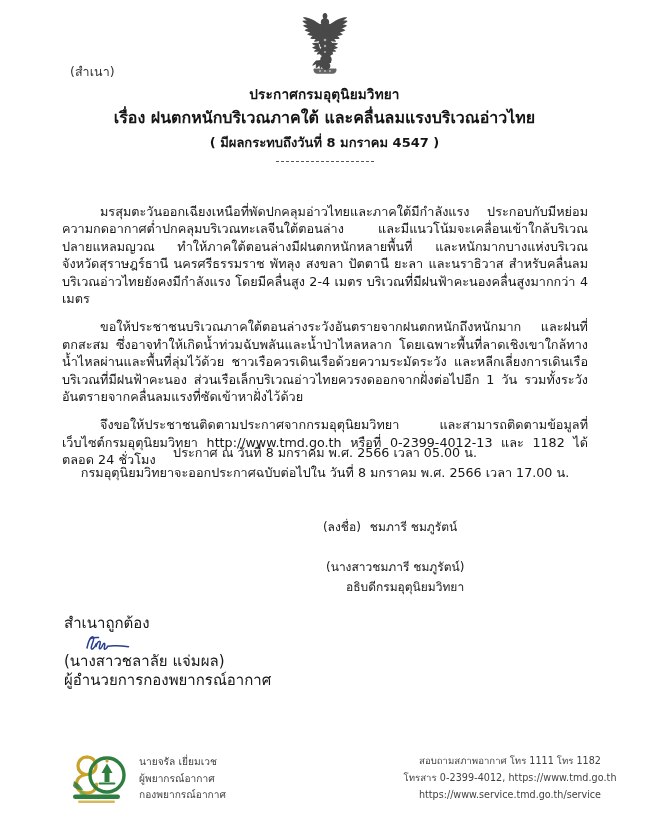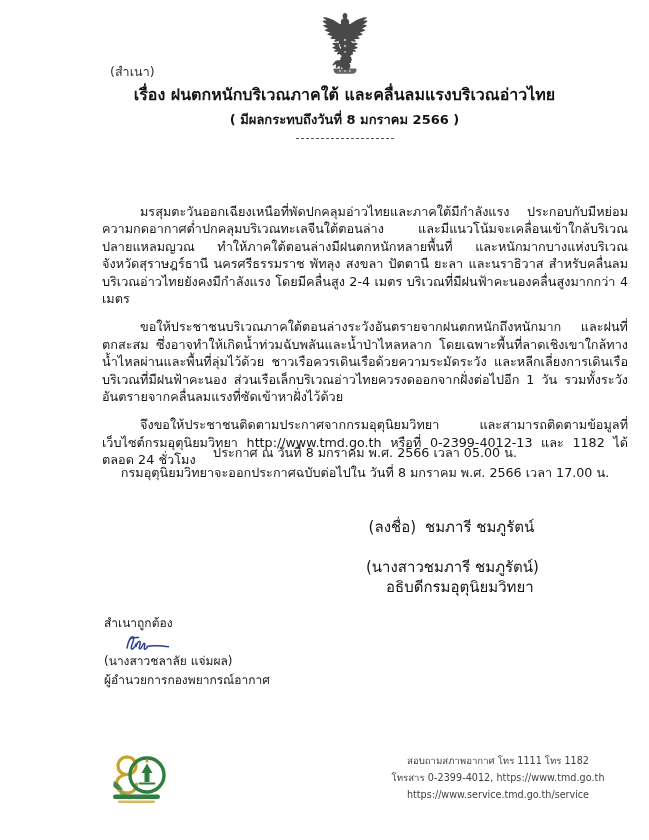--- a/index.html
+++ b/index.html
@@ -15,21 +15,20 @@
     overflow: hidden;
     font-family: "DejaVu Sans", "Liberation Sans", sans-serif;
     color: #1a1a1a;
     -webkit-font-smoothing: antialiased;
   }
 
   .page {
     position: absolute;
     inset: 0;
     background: #fff;
-    margin-left: 40px;
   }
 
   
   .emblem-wrap {
     position: absolute;
     left: 0;
     right: 0;
     top: 10px;
     display: flex;
     justify-content: center;
@@ -134,38 +133,38 @@
 
   
   .sign-block {
     position: absolute;
     left: 300px;
     width: 250px;
     top: 497px;
     text-align: left;
   }
   .sign-row {
-    font-size: 15px;
+    font-size: 12px;
     line-height: 20px;
     color: #161616;
     white-space: pre;
   }
   .sign-label { margin-right: 9px; }
   .sign-name-paren { padding-left: 26px; }
   .sign-title { padding-left: 46px; font-family: Liberation Serif, serif; }
 
   
   .cert-block {
     position: absolute;
     left: 64px;
     top: 614px;
     width: 300px;
   }
   .cert-line {
-    font-size: 12px;
+    font-size: 15px;
     line-height: 19px;
     color: #161616;
   }
   .cert-sig {
     height: 22px;
     margin: -1px 0 -2px 0;
     padding-left: 14px;
   }
   .cert-sig svg { display: block; }
 
@@ -188,21 +187,21 @@
     padding-top: 6px;
   }
   .footer-name-line {
     font-size: 10.2px;
     line-height: 16.5px;
     color: #3f3f3f;
   }
 
   .footer-right {
     position: absolute;
-    right: 20px;
+    right: 8px;
     top: 752px;
     text-align: center;
     width: 262px;
   }
   .footer-contact-line {
     font-size: 9.6px;
     line-height: 17px;
     color: #3f3f3f;
   }
   .footer-contact-line.c2 { letter-spacing: 0.05px; }
@@ -238,22 +237,23 @@
         <circle cx="32" cy="61" r="1"></circle>
         <circle cx="37" cy="61" r="1"></circle>
         <circle cx="42" cy="61" r="1"></circle>
       </g>
     </svg>
   </div>
 
   <div class="copy-mark">(สำเนา)</div>
 
   <div class="title-block">
+    <div class="title-line">ประกาศกรมอุตุนิยมวิทยา</div>
     <div class="title-sub">เรื่อง ฝนตกหนักบริเวณภาคใต้ และคลื่นลมแรงบริเวณอ่าวไทย</div>
-    <div class="title-effect">( มีผลกระทบถึงวันที่ 8 มกราคม 2566 )</div>
+    <div class="title-effect">( มีผลกระทบถึงวันที่ 8 มกราคม 4547 )</div>
     <div class="divider-wrap">
       <div class="divider-dashed"></div>
     </div>
   </div>
 
   <div class="body-block">
     <p class="para">มรสุมตะวันออกเฉียงเหนือที่พัดปกคลุมอ่าวไทยและภาคใต้มีกำลังแรง ประกอบกับมีหย่อมความกดอากาศต่ำปกคลุมบริเวณทะเลจีนใต้ตอนล่าง และมีแนวโน้มจะเคลื่อนเข้าใกล้บริเวณปลายแหลมญวณ ทำให้ภาคใต้ตอนล่างมีฝนตกหนักหลายพื้นที่ และหนักมากบางแห่งบริเวณจังหวัดสุราษฎร์ธานี นครศรีธรรมราช พัทลุง สงขลา ปัตตานี ยะลา และนราธิวาส  สำหรับคลื่นลมบริเวณอ่าวไทยยังคงมีกำลังแรง โดยมีคลื่นสูง 2-4 เมตร บริเวณที่มีฝนฟ้าคะนองคลื่นสูงมากกว่า 4 เมตร</p>
     <p class="para">ขอให้ประชาชนบริเวณภาคใต้ตอนล่างระวังอันตรายจากฝนตกหนักถึงหนักมาก และฝนที่ตกสะสม ซึ่งอาจทำให้เกิดน้ำท่วมฉับพลันและน้ำป่าไหลหลาก โดยเฉพาะพื้นที่ลาดเชิงเขาใกล้ทางน้ำไหลผ่านและพื้นที่ลุ่มไว้ด้วย ชาวเรือควรเดินเรือด้วยความระมัดระวัง และหลีกเลี่ยงการเดินเรือบริเวณที่มีฝนฟ้าคะนอง ส่วนเรือเล็กบริเวณอ่าวไทยควรงดออกจากฝั่งต่อไปอีก 1 วัน รวมทั้งระวังอันตรายจากคลื่นลมแรงที่ซัดเข้าหาฝั่งไว้ด้วย</p>
     <p class="para">จึงขอให้ประชาชนติดตามประกาศจากกรมอุตุนิยมวิทยา และสามารถติดตามข้อมูลที่เว็บไซต์กรมอุตุนิยมวิทยา http://www.tmd.go.th หรือที่ 0-2399-4012-13 และ 1182 ได้ตลอด 24 ชั่วโมง</p>
   </div>
@@ -307,20 +307,25 @@
           <circle cx="41" cy="13" r="1.6" fill="#c9a227"></circle>
         </g>
 
         <path d="M8 33c4 2 7 5 9 9-4 .5-8-1-10-4z" fill="#2f7d3f" opacity="0.85"></path>
         <path d="M14 42c3.5 1.5 6.5 4 8.5 7.5-3.5.3-7-1.2-9-4z" fill="#6aa84f" opacity="0.8"></path>
 
         <rect x="7" y="46.5" width="47" height="4.6" rx="2.3" fill="#2f7d3f"></rect>
         <rect x="12" y="52.5" width="37" height="2.6" rx="1.3" fill="#c9a227" opacity="0.75"></rect>
       </svg>
     </div>
+    <div class="footer-names">
+      <div class="footer-name-line">นายจรัล เยี่ยมเวช</div>
+      <div class="footer-name-line">ผู้พยากรณ์อากาศ</div>
+      <div class="footer-name-line">กองพยากรณ์อากาศ</div>
+    </div>
   </div>
 
   <div class="footer-right">
     <div class="footer-contact-line">สอบถามสภาพอากาศ โทร 1111 โทร 1182</div>
     <div class="footer-contact-line c2">โทรสาร 0-2399-4012, https://www.tmd.go.th</div>
     <div class="footer-contact-line">https://www.service.tmd.go.th/service</div>
   </div>
 
 </div>
 

